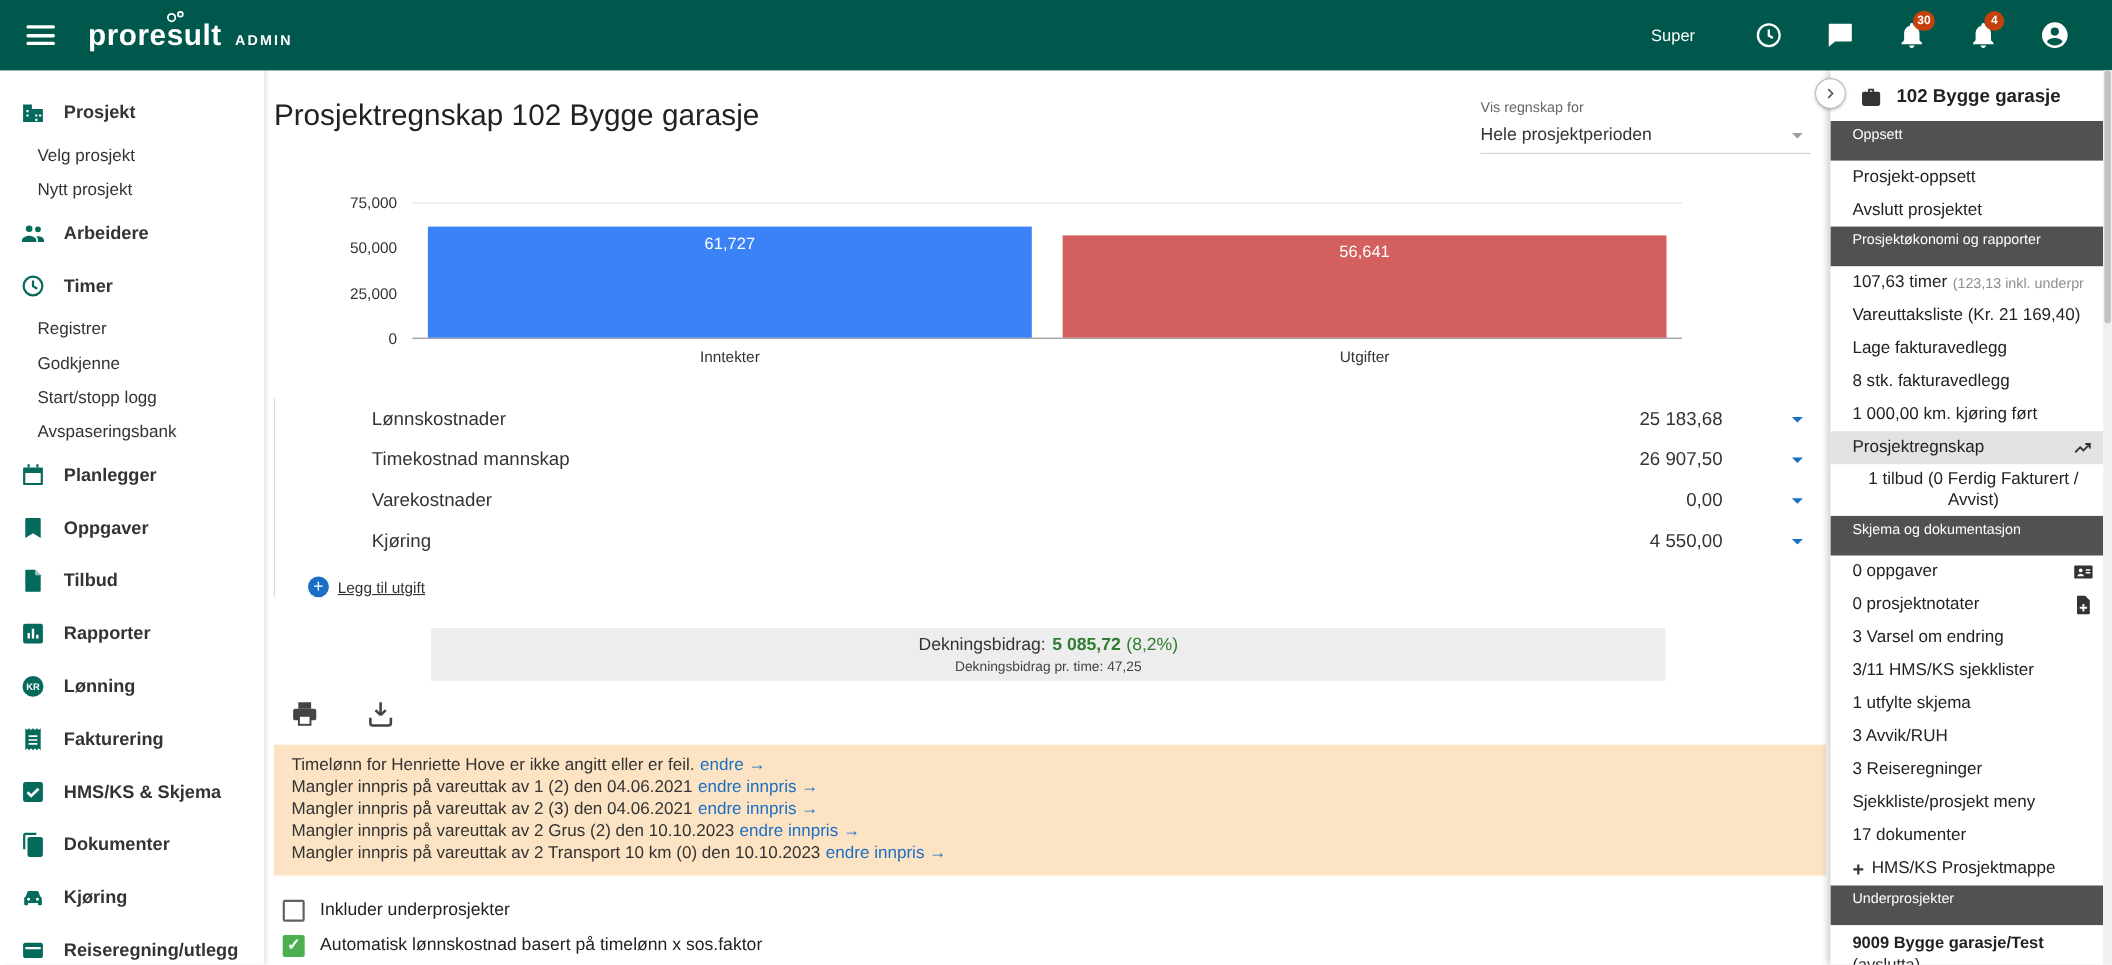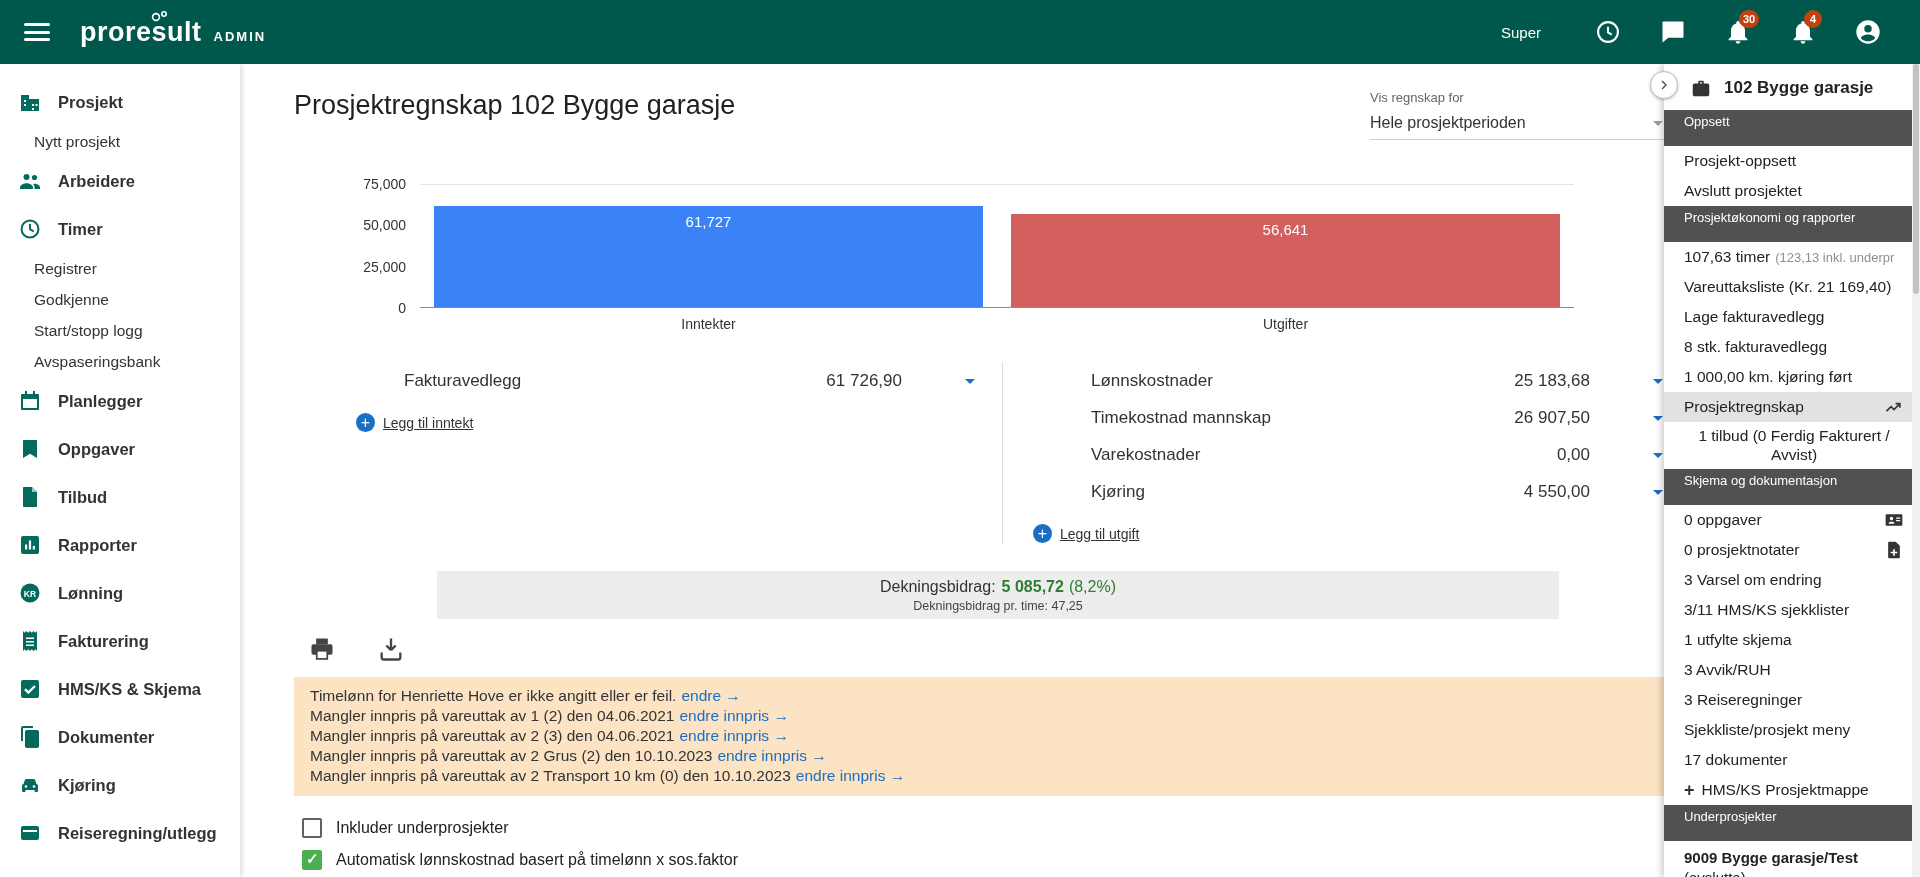--- a/index.html
+++ b/index.html
@@ -29,21 +29,21 @@
              box-shadow: 2px 0 5px rgba(0,0,0,.14); z-index: 20; padding-top: 14px; overflow: hidden; }
   .side-main { display: flex; align-items: center; height: 48px; padding-left: 18px; cursor: pointer; }
   .side-main .s-icon { width: 24px; height: 24px; margin-right: 16px; flex: none; }
   .s-icon svg { width: 100%; height: 100%; display: block; }
   .side-main .s-label { font-size: 16.5px; font-weight: bold; color: #333; white-space: nowrap; }
   .side-sub { height: 31px; display: flex; align-items: center; padding-left: 34px;
               font-size: 15.5px; color: #333; cursor: pointer; }
 
   
   .content { position: absolute; top: 64px; left: 240px; width: 1432px; height: 813px;
-             padding: 0 12px 0 30px; overflow: hidden; margin-left: 24px; }
+             padding: 0 12px 0 9px; overflow: hidden; }
   .content-header { display: flex; align-items: flex-start; margin-top: 26px; }
   .page-title { font-size: 27px; font-weight: 400; color: #212121; }
   .period { margin-left: auto; margin-right: 14px; width: 300px; }
   .period-label { font-size: 13px; color: #666; }
   .period-value-row { display: flex; align-items: center; justify-content: space-between;
                       font-size: 16px; color: #333; border-bottom: 1px solid #cfcfcf;
                       padding: 6px 0 4px; cursor: pointer; }
   .caret-svg { width: 24px; height: 24px; display: block; }
 
   
@@ -199,20 +199,23 @@
 <nav class="sidebar">
   <div class="side-main">
     <span class="s-icon">
       <svg viewBox="0 0 24 24">
           <path d="M3 21V5h8v4h10v12H3zM6 10h2v2H6v-2zm0 4h2v2H6v-2zm8 0h2v2h-2v-2zm3.5 0h2v2h-2v-2zm-3.5 4h2v2h-2v-2z" fill="#046a5b" fill-rule="evenodd"></path>
         </svg>
     </span>
     <span class="s-label">Prosjekt</span>
   </div>
   <div class="side-sub">
+      <span>Velg prosjekt</span>
+    </div>
+  <div class="side-sub">
       <span>Nytt prosjekt</span>
     </div>
 
   <div class="side-main">
     <span class="s-icon">
       <svg viewBox="0 0 24 24" fill="#046a5b">
           <circle cx="8.5" cy="8" r="3"></circle>
           <circle cx="16.5" cy="8.5" r="2.6"></circle>
           <path d="M2 18.5c0-2.8 4.3-4.2 6.5-4.2s6.5 1.4 6.5 4.2V20H2v-1.5z"></path>
           <path d="M16.5 14.8c2.2 0 5.5 1.2 5.5 3.7V20h-5.5v-1.5c0-1.4-.5-2.6-1.4-3.5.5-.1 1-.2 1.4-.2z"></path>
@@ -375,35 +378,20 @@
         </div>
       </div>
     </div>
     <div class="x-axis">
       <span>Inntekter</span>
       <span>Utgifter</span>
     </div>
   </div>
 
   <div class="ledger">
-    <div class="ledger-left">
-      <div class="lrow">
-        <span class="lbl">Fakturavedlegg</span>
-        <span class="val">61 726,90</span>
-        <span class="caret">
-          <svg class="caret-svg" viewBox="0 0 24 24">
-              <path d="M7 10l5 5 5-5z" fill="#1a6fc4"></path>
-            </svg>
-        </span>
-      </div>
-      <div class="add-link">
-        <span class="plus"></span>
-        <span class="add-lbl">Legg til inntekt</span>
-      </div>
-    </div>
     <div class="ledger-divider"></div>
     <div class="ledger-right">
       <div class="lrow">
         <span class="lbl">Lønnskostnader</span>
         <span class="val">25 183,68</span>
         <span class="caret">
           <svg class="caret-svg" viewBox="0 0 24 24">
               <path d="M7 10l5 5 5-5z" fill="#1a6fc4"></path>
             </svg>
         </span>

